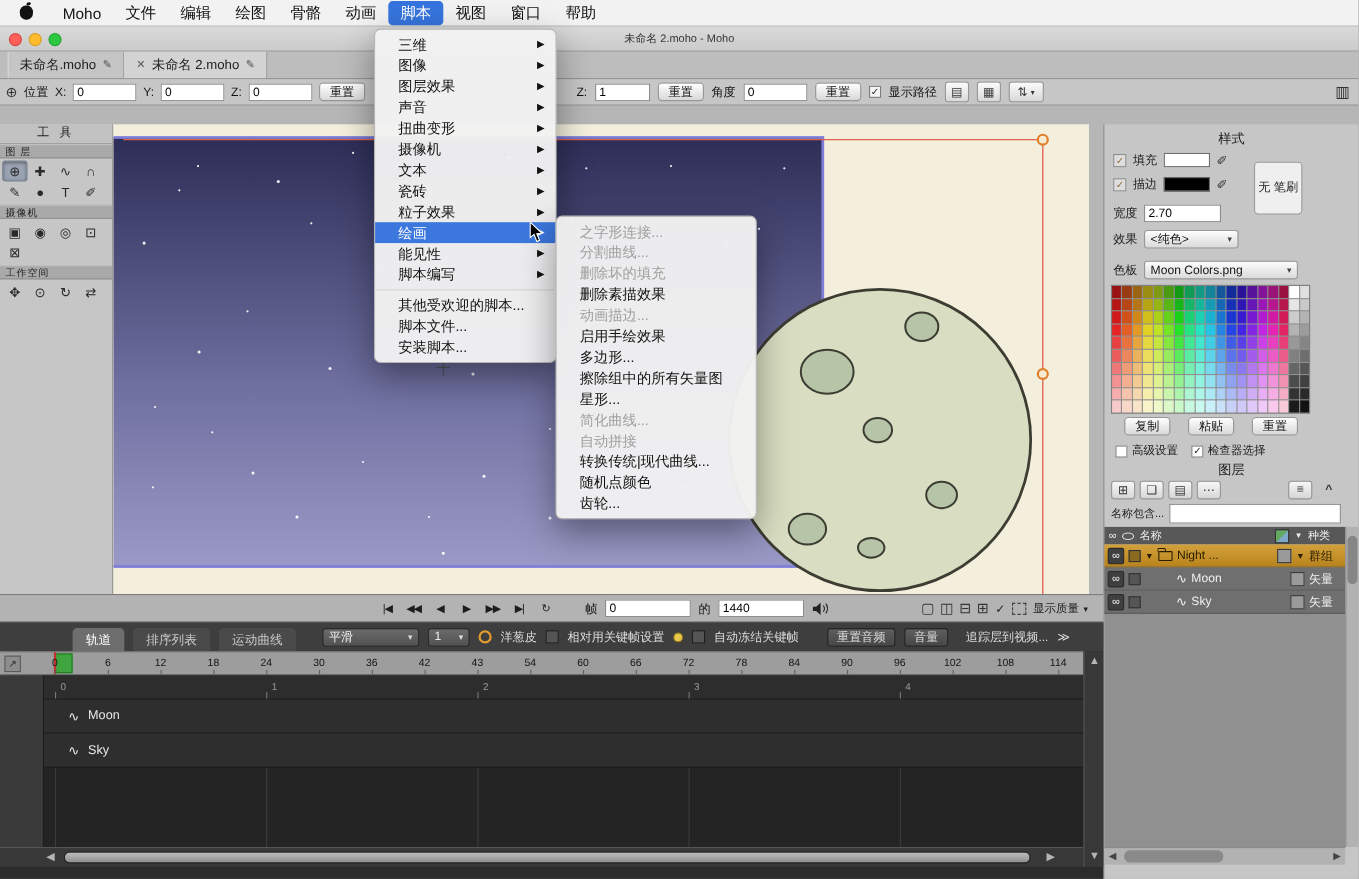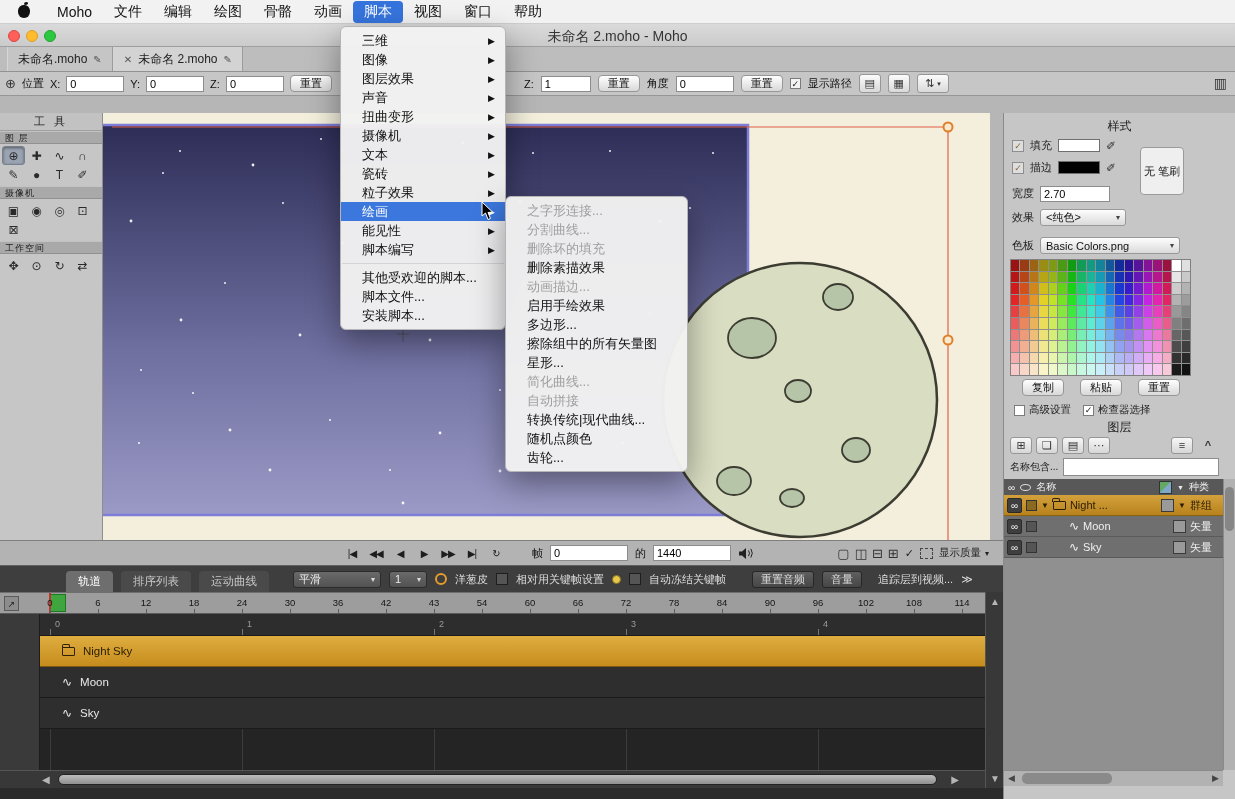--- a/index.html
+++ b/index.html
@@ -17,21 +17,21 @@
   #menubar .mi.bold{font-weight:normal;}
   #menubar .mi.active{background:#3674dd;color:#fff;}
 
   
   #titlebar{position:absolute;left:0;top:24px;width:100%;height:23px;
     background:linear-gradient(#dadada,#cbcbcb);border-bottom:1px solid #9f9f9f;box-sizing:border-box;}
   .traffic{position:absolute;top:6px;width:12px;height:12px;border-radius:50%;box-sizing:border-box;}
   .tl-red{left:8px;background:#ff5f58;border:1px solid #d94942;}
   .tl-yellow{left:26px;background:#febb2e;border:1px solid #d9a024;}
   .tl-green{left:44px;background:#2bc840;border:1px solid #24a434;}
-  #win-title{position:absolute;left:0;right:0;top:4px;text-align:center;font-size:14px;color:#353535;}
+  #win-title{position:absolute;left:0;right:0;top:4px;text-align:center;font-size:10px;color:#353535;}
 
   #tabbar{position:absolute;left:0;top:47px;width:100%;height:25px;background:#bdbdbd;
     border-bottom:1px solid #919191;display:flex;align-items:stretch;padding-left:7px;box-sizing:border-box;}
   .tab{display:flex;align-items:center;gap:6px;padding:0 10px;font-size:12px;color:#222;
     background:#c5c5c5;border-right:1px solid #9b9b9b;border-left:1px solid #d6d6d6;}
   .tab.active{background:#d3d3d3;}
   .tab .glyph{font-size:10px;color:#555;}
 
   #toolbar{position:absolute;left:0;top:72px;width:100%;height:24px;background:#c6c6c6;
     border-bottom:1px solid #969696;font-size:11px;color:#111;box-sizing:border-box;}
@@ -396,21 +396,21 @@
     <div class="sp-row" style="top:96px;">
       <span>效果</span>
       <span class="dd" style="width:86px;">
         <span>&lt;纯色&gt;</span>
         <span class="arr">▾</span>
       </span>
     </div>
     <div class="sp-row" style="top:124px;">
       <span>色板</span>
       <span class="dd" style="width:140px;">
-        <span>Basic Colors.png</span>
+        <span>Moon Colors.png</span>
         <span class="arr">▾</span>
       </span>
     </div>
 
     <div id="palette-grid">
         <div class="pcell" style="background: rgb(154, 19, 19);"></div>
         <div class="pcell" style="background: rgb(154, 60, 19);"></div>
         <div class="pcell" style="background: rgb(154, 100, 19);"></div>
         <div class="pcell" style="background: rgb(154, 141, 19);"></div>
         <div class="pcell" style="background: rgb(127, 154, 19);"></div>
@@ -805,24 +805,20 @@
           <span class="stick" style="left: 207px;">1</span>
           <span class="stick-mark" style="left: 202px;"></span>
           <span class="stick" style="left: 399px;">2</span>
           <span class="stick-mark" style="left: 394px;"></span>
           <span class="stick" style="left: 591px;">3</span>
           <span class="stick-mark" style="left: 586px;"></span>
           <span class="stick" style="left: 783px;">4</span>
           <span class="stick-mark" style="left: 778px;"></span>
         </div>
       <div id="track-rows">
-          <div class="t-row group">
-            <span class="fold"></span>
-            <span>Night Sky</span>
-          </div>
           <div class="t-row">
             <span class="curve-g">∿</span>
             <span>Moon</span>
           </div>
           <div class="t-row">
             <span class="curve-g">∿</span>
             <span>Sky</span>
           </div>
         </div>
     </div>

